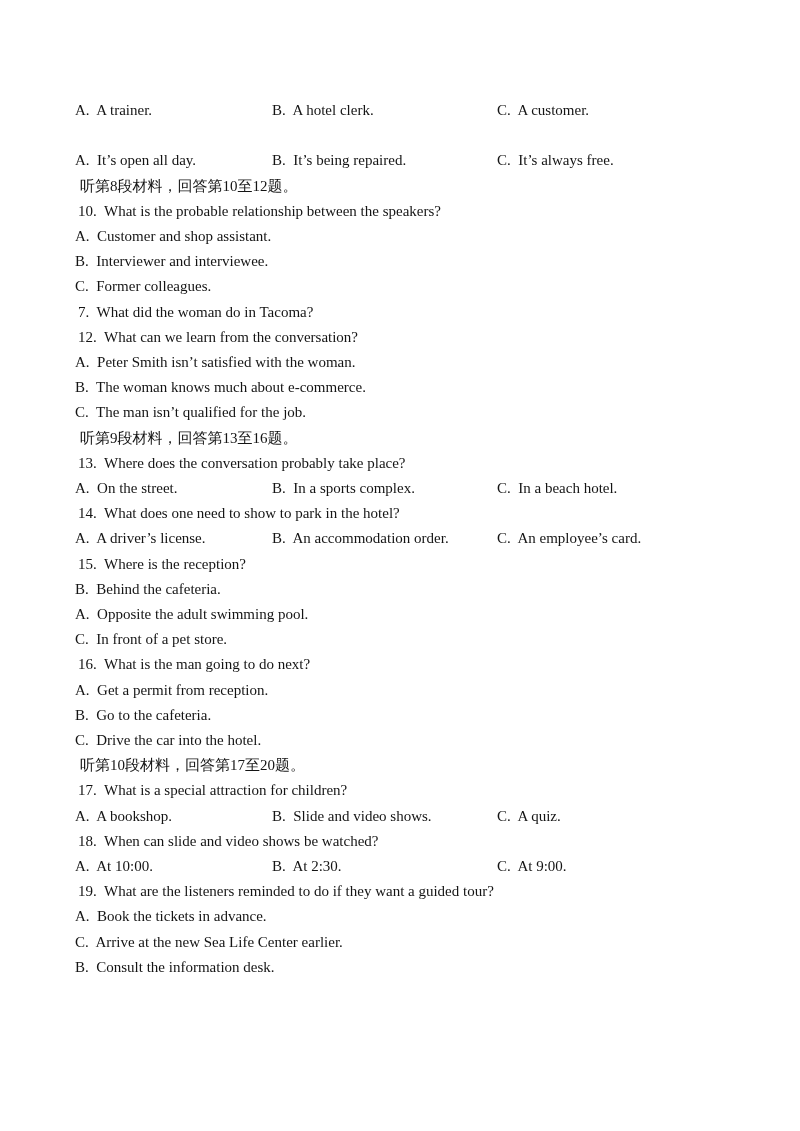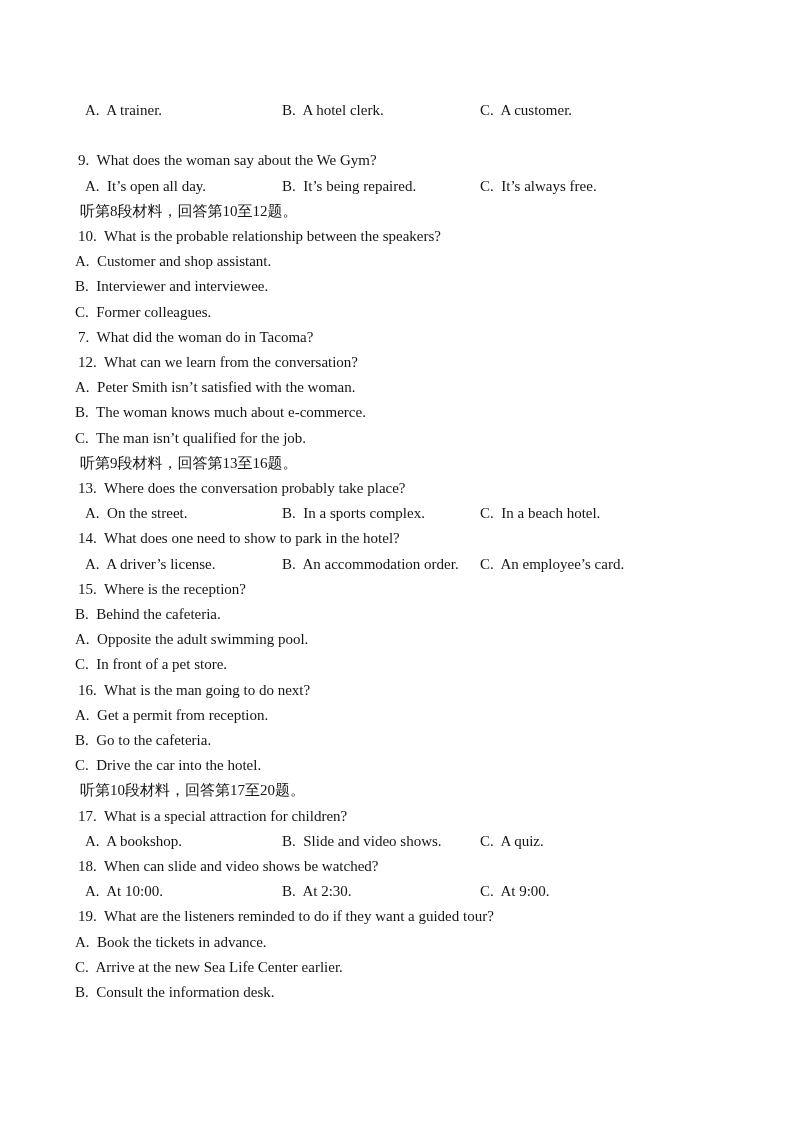--- a/index.html
+++ b/index.html
@@ -30,39 +30,38 @@
   .gap {
     height: 25.2px;
   }
   .q   { padding-left: 6px; }
   .opt { padding-left: 3px; }
   .cn  { padding-left: 8px; }
   .row3 {
     display: flex;
     padding-left: 3px;
   }
-  .colA { width: 197px; flex: none; margin-left: 10px; }
+  .colA { width: 197px; flex: none; }
   .colB { width: 198px; flex: none; }
-  .colC { flex: 1; }
+  .colC { flex: 1; margin-left: 27px; }
 </style>
 </head>
 <body>
 
 <div class="page">
   <div class="content">
 
     <div class="line row3">
       <span class="colA">A.  A trainer.</span>
       <span class="colB">B.  A hotel clerk.</span>
       <span class="colC">C.  A customer.</span>
     </div>
 
     <div class="line gap"></div>
 
-    <div class="line q">9.  What does the woman say about the We Gym?</div>
 
     <div class="line row3">
       <span class="colA">A.  It’s open all day.</span>
       <span class="colB">B.  It’s being repaired.</span>
       <span class="colC">C.  It’s always free.</span>
     </div>
 
     <div class="line cn">听第8段材料，回答第10至12题。</div>
 
     <div class="line q">10.  What is the probable relationship between the speakers?</div>

